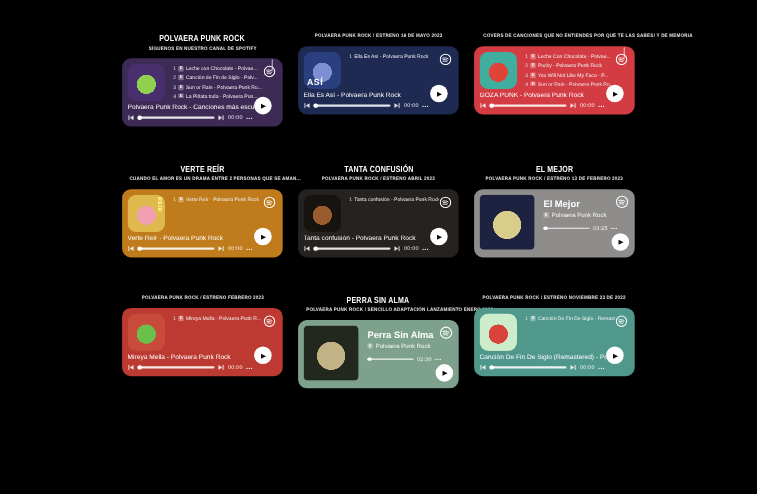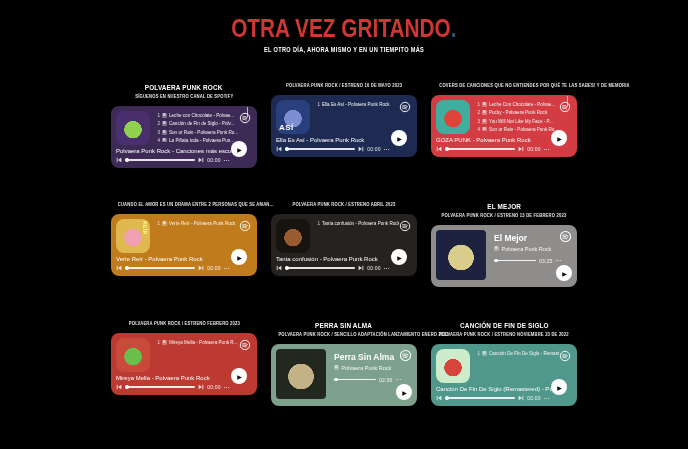--- a/index.html
+++ b/index.html
@@ -40,24 +40,20 @@
   .tright{flex:1;margin-left:8px;position:relative;min-width:0;}
   .ttl{font-size:8.5px;font-weight:bold;margin-top:3px;white-space:nowrap;overflow:hidden;margin-right:16px;}
   .artist{display:flex;align-items:center;gap:2.5px;font-size:5.5px;opacity:.92;margin-top:2.5px;}
   .tcard .controls{margin-top:6px;margin-right:20px;}
   .tcard .seek{flex:none;width:42px;}
 </style>
 </head>
 <body style="background: rgb(0, 0, 0);">
 
 <div class="page">
-  <header>
-    <h1><span class="cond"><span style="color: rgb(208, 54, 50);">OTRA VEZ GRITANDO</span><span style="color: rgb(45, 79, 118);">.</span></span></h1>
-    <p class="subtitle"><span class="cond">EL OTRO DÍA, AHORA MISMO Y EN UN TIEMPITO MÁS</span></p>
-  </header>
   <main class="grid">
   <section class="cell">
     <h3><span class="cond">POLVAERA PUNK ROCK</span></h3>
     <p class="sub"><span class="cond" style="transform:scaleX(.92)">SÍGUENOS EN NUESTRO CANAL DE SPOTIFY</span></p>
 
   <div class="card" style="background:#3d2b56">
     <div class="row-top">
       <div class="cover" style="background: radial-gradient(circle at 50% 55%, #8fd14f 0 34%, rgba(0,0,0,0) 35%), #4a2f6e;"></div>
       <div class="tracks">
     <div class="trow">
@@ -205,20 +201,21 @@
         <span class="time">00:00</span>
         <span class="more">•••</span>
       </div>
       <button class="play">
               <span>▶</span>
             </button>
     </div>
   </div>
   </section>
   <section class="cell">
+    <h3><span class="cond">VERTE REÍR</span></h3>
     <p class="sub"><span class="cond" style="transform:scaleX(.92)">CUANDO EL AMOR ES UN DRAMA ENTRE 2 PERSONAS QUE SE AMAN...</span></p>
 
   <div class="card" style="background:#bf7b1c">
     <div class="row-top">
       <div class="cover" style="background: radial-gradient(circle at 50% 55%, #f0a0b0 0 34%, rgba(0,0,0,0) 35%), #e0b94e;">
               <span class="clabel vert">REÍR</span>
             </div>
       <div class="tracks">
     <div class="trow">
       <span class="tnum">1</span>
@@ -249,20 +246,21 @@
         <span class="time">00:00</span>
         <span class="more">•••</span>
       </div>
       <button class="play">
               <span>▶</span>
             </button>
     </div>
   </div>
   </section>
   <section class="cell">
+    <h3><span class="cond">TANTA CONFUSIÓN</span></h3>
     <p class="sub"><span class="cond" style="transform:scaleX(.92)">POLVAERA PUNK ROCK / ESTRENO ABRIL 2023</span></p>
 
   <div class="card" style="background:#25221f">
     <div class="row-top">
       <div class="cover" style="background: radial-gradient(circle at 50% 55%, #9a5c2e 0 34%, rgba(0,0,0,0) 35%), #17130f;"></div>
       <div class="tracks">
     <div class="trow">
       <span class="tnum">1</span>
 
       <span class="ttitle">Tanta confusión - Polvaera Punk Rock</span>
@@ -391,21 +389,20 @@
         <span class="time">02:30</span>
         <span class="more">•••</span>
       </div>
     </div>
     <button class="play">
             <span>▶</span>
           </button>
   </div>
   </section>
   <section class="cell">
-    <h3><span class="cond">CANCIÓN DE FIN DE SIGLO</span></h3>
     <p class="sub"><span class="cond" style="transform:scaleX(.92)">POLVAERA PUNK ROCK / ESTRENO NOVIEMBRE 23 DE 2022</span></p>
 
   <div class="card" style="background:#50988b">
     <div class="row-top">
       <div class="cover" style="background: radial-gradient(circle at 50% 55%, #d8433c 0 34%, rgba(0,0,0,0) 35%), #cdeccc;"></div>
       <div class="tracks">
     <div class="trow">
       <span class="tnum">1</span>
       <span class="ebadge">E</span>
       <span class="ttitle">Canción De Fin De Siglo - Remast...</span>

